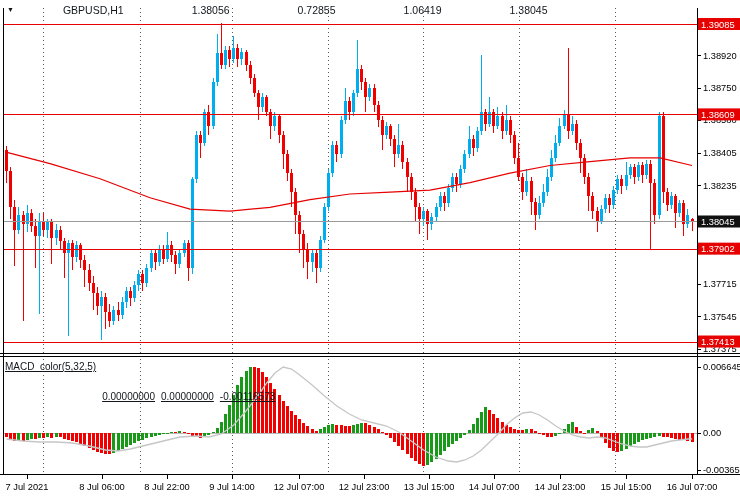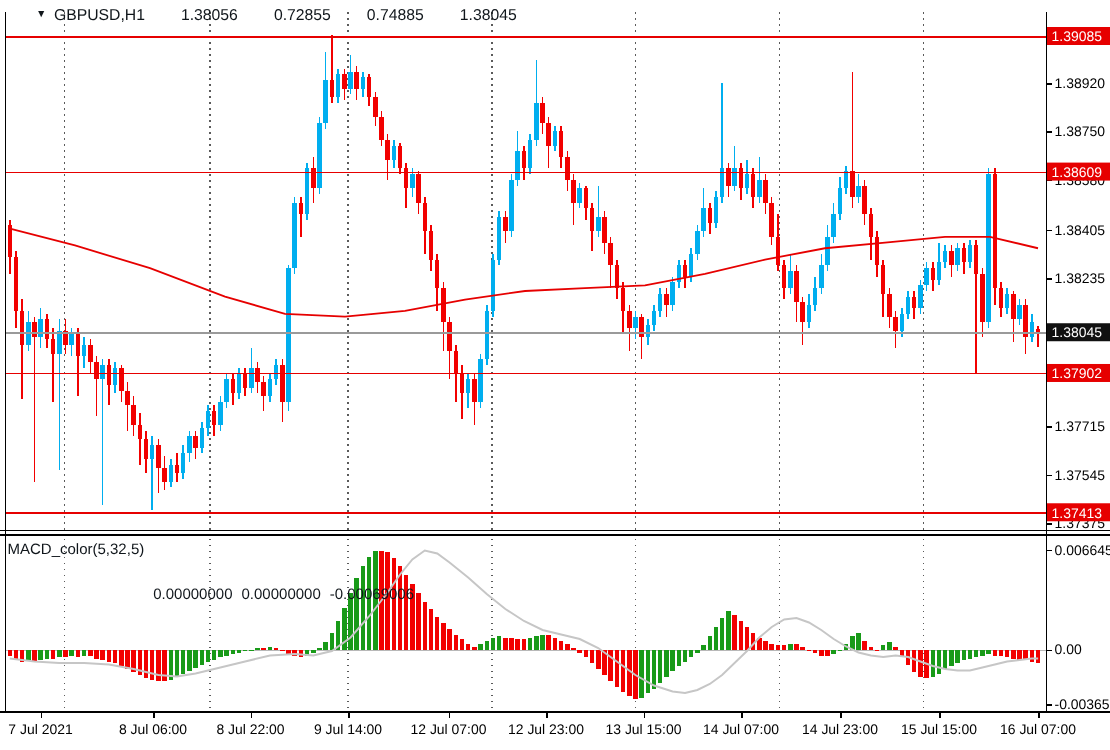--- a/index.html
+++ b/index.html
@@ -1,23 +1,23 @@
 <!DOCTYPE html>
 <html><head>
 <meta charset="utf-8">
 <style>
   html,body{margin:0;padding:0;background:#fff;}
   .screen{position:relative;width:740px;height:500px;background:#fff;overflow:hidden;
           font-family:"Liberation Sans",sans-serif;}
-  .chart-header{position:absolute;left:24px;top:4px;font-size:10.5px;color:#10161b;
-                display:flex;align-items:center;white-space:pre;z-index:5;}
+  .chart-header{position:absolute;left:7px;top:4px;font-size:10.5px;color:#10161b;
+                display:flex;align-items:center;white-space:pre;z-index:5;gap:44px;}
   .chart-header .arrow{font-size:7px;margin-right:5px;transform:translateY(-1px);}
   .chart-header span.v{margin-left:24px;}
   .macd-header{position:absolute;left:5px;top:361px;font-size:10px;color:#10161b;
-               display:flex;white-space:pre;z-index:5;}
+               display:flex;white-space:pre;z-index:5;text-decoration:underline;}
   .macd-header span.v{margin-left:6px;margin-top:30px;}
   svg{position:absolute;left:0;top:0;z-index:1;}
   text{font-family:"Liberation Sans",sans-serif;}
 </style>
 </head>
 <body>
 
 <div class="screen">
   <svg id="plot" width="740" height="500">
       <g>
@@ -620,23 +620,23 @@
         <line x1="692.5" y1="474.5" x2="692.5" y2="478.5" stroke="#000000" stroke-width="1" shape-rendering="crispEdges"></line>
         <text x="692" y="489.5" font-size="9.3" fill="#000000" text-anchor="middle">16 Jul 07:00</text>
       </g>
     </svg>
 
   <div class="chart-header">
     <span class="arrow">▼</span>
     <span>GBPUSD,H1</span>
     <span class="v">1.38056</span>
     <span class="v">0.72855</span>
-    <span class="v">0.74885</span>
+    <span class="v">1.06419</span>
     <span class="v">1.38045</span>
   </div>
 
   <div class="macd-header">
     <span>MACD_color(5,32,5)</span>
     <span class="v">0.00000000</span>
     <span class="v">0.00000000</span>
-    <span class="v">-0.00069006</span>
+    <span class="v">-0.00116573</span>
   </div>
 </div>
 
 </body></html>

